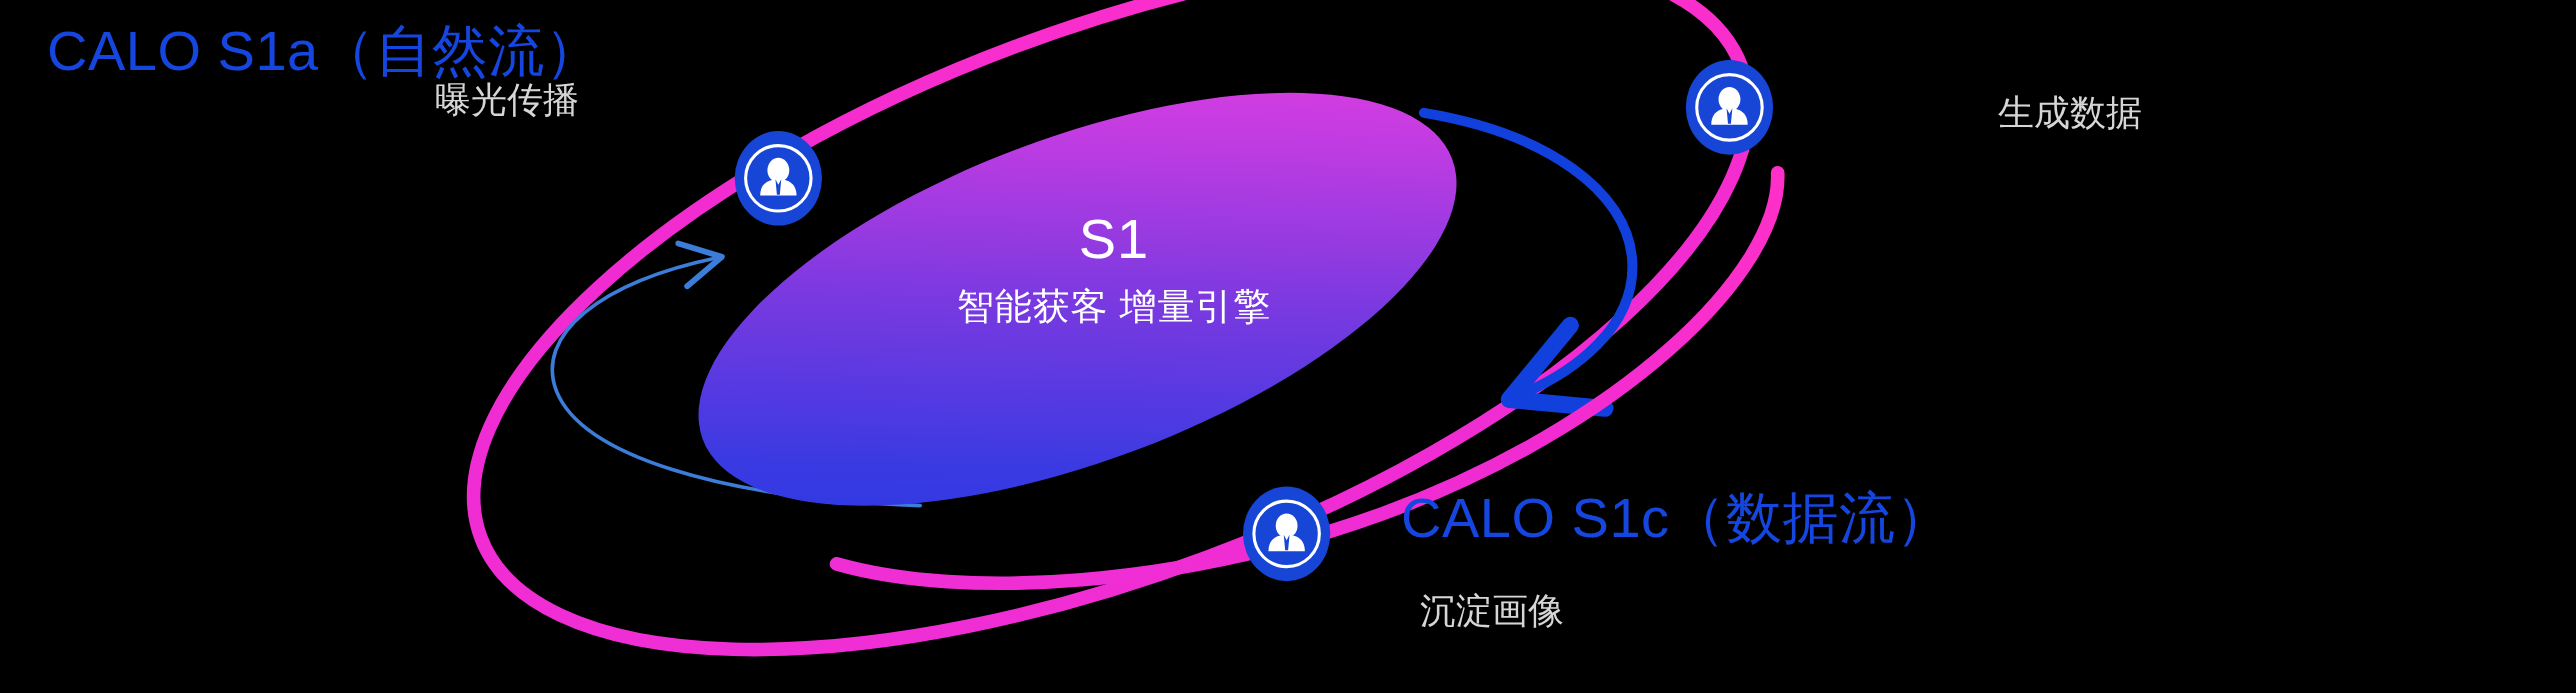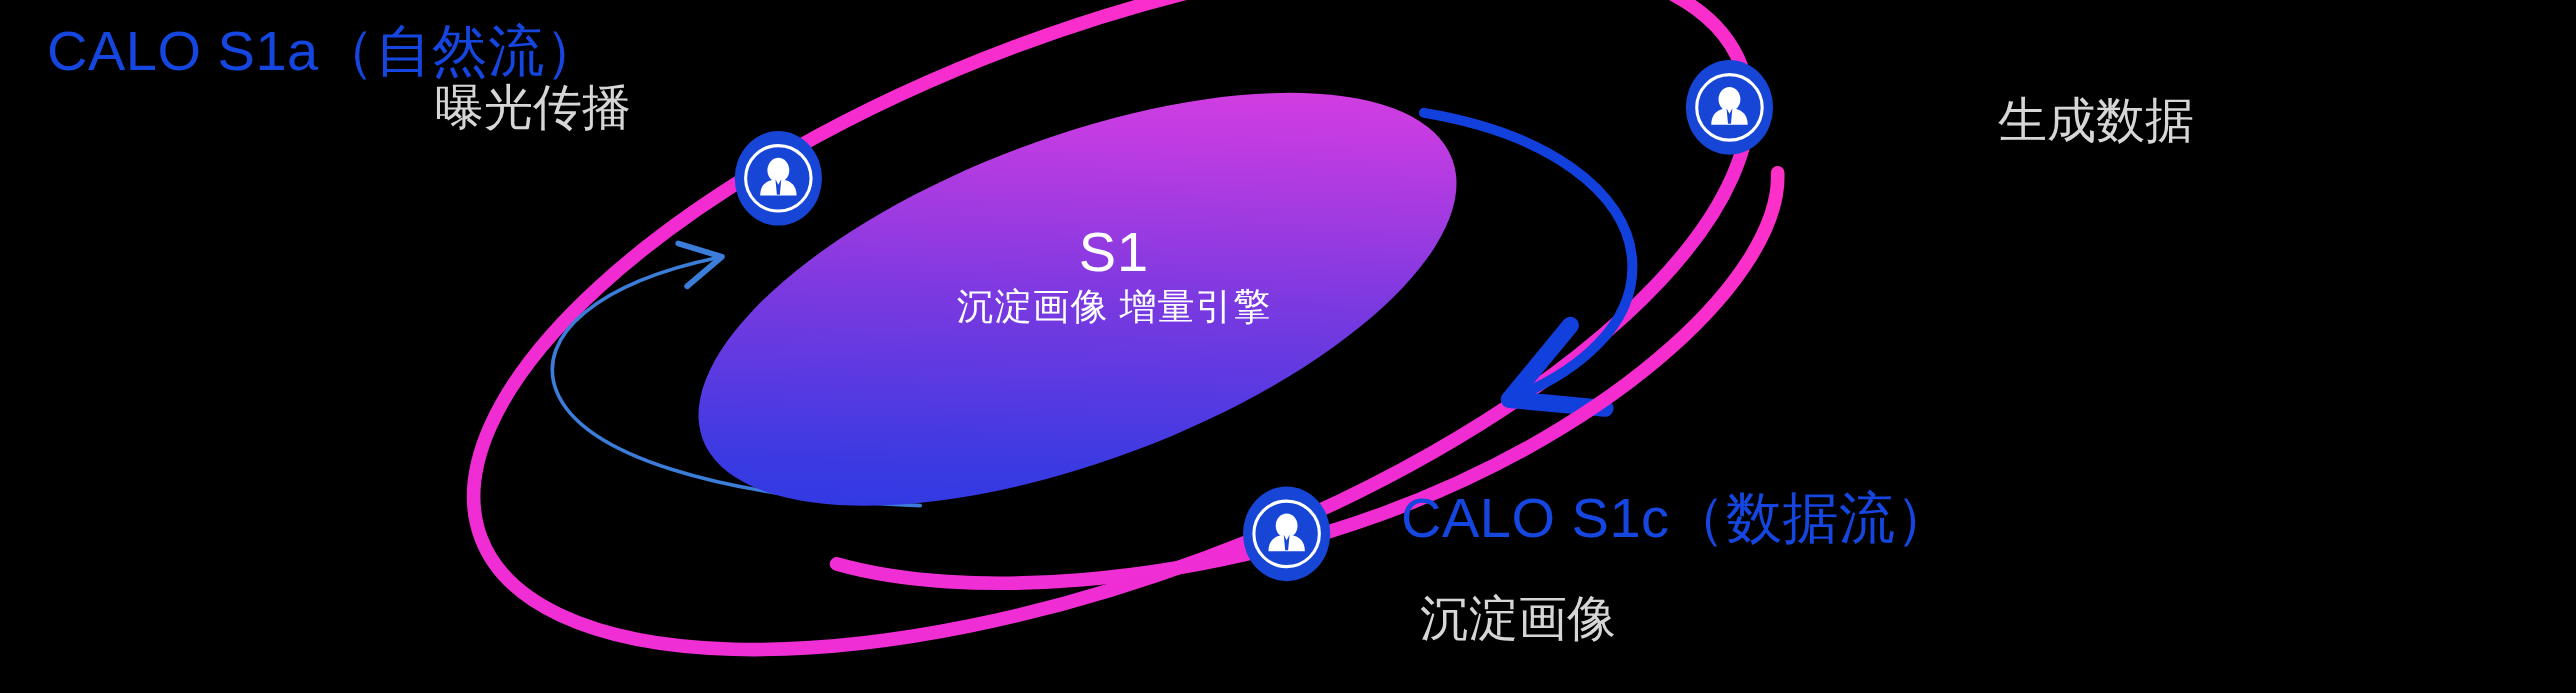--- a/index.html
+++ b/index.html
@@ -31,21 +31,21 @@
   }
   .lbl-primary {
     color: #1646e0;
     font-size: 56px;
     letter-spacing: 0.5px;
     font-weight: 400;
     text-align: center;
   }
   .lbl-secondary {
     color: #d6d6d6;
-    font-size: 49px;
+    font-size: 36px;
     font-weight: 400;
   }
   .core-text {
     position: absolute;
     text-align: center;
     color: #ffffff;
     white-space: nowrap;
   }
   .core-title {
     font-size: 56px;
@@ -131,22 +131,22 @@
       <ellipse cx="1415" cy="587" rx="48" ry="52" fill="#1746d6"></ellipse>
       <circle cx="1415" cy="587" r="36" fill="none" stroke="#ffffff" stroke-width="3.4"></circle>
       <g transform="translate(1415,587)">
         <ellipse cx="0" cy="-9" rx="12" ry="13.5" fill="#ffffff"></ellipse>
         <path d="M-20,19 C-20,5 -10,1 0,1 C10,1 20,5 20,19 Z" fill="#ffffff"></path>
         <path d="M-3.2,1 L0,7 L3.2,1 L1.6,18 L-1.6,18 Z" fill="#1746d6"></path>
       </g>
     </g>
   </svg>
 
-  <div class="core-text core-title" style="left:0; top:219px; width:2228px;">S1</div>
-  <div class="core-text core-sub" style="left:0; top:282px; width:2228px;">沉淀画像  增量引擎</div>
+  <div class="core-text core-title" style="left:0; top:206px; width:2228px;">S1</div>
+  <div class="core-text core-sub" style="left:0; top:282px; width:2228px;">智能获客  增量引擎</div>
 
   <div class="lbl lbl-primary" style="left:47px; top:20px;">CALO S1a（自然流）</div>
   <div class="lbl lbl-secondary" style="left:435px; top:80px;">曝光传播</div>
 
   <div class="lbl lbl-secondary" style="left:1998px; top:93px;">生成数据</div>
 
   <div class="lbl lbl-primary" style="left:1361px; top:487px;margin-left:40px;">CALO S1c（数据流）</div>
   <div class="lbl lbl-secondary" style="left:1420px; top:591px;">沉淀画像</div>
 
 </div>

